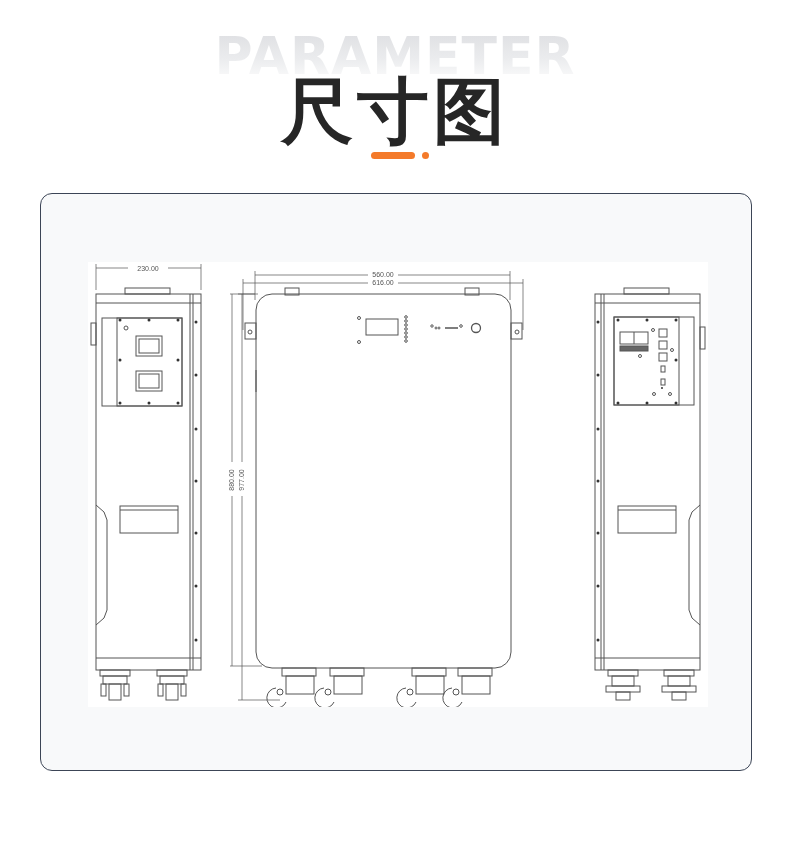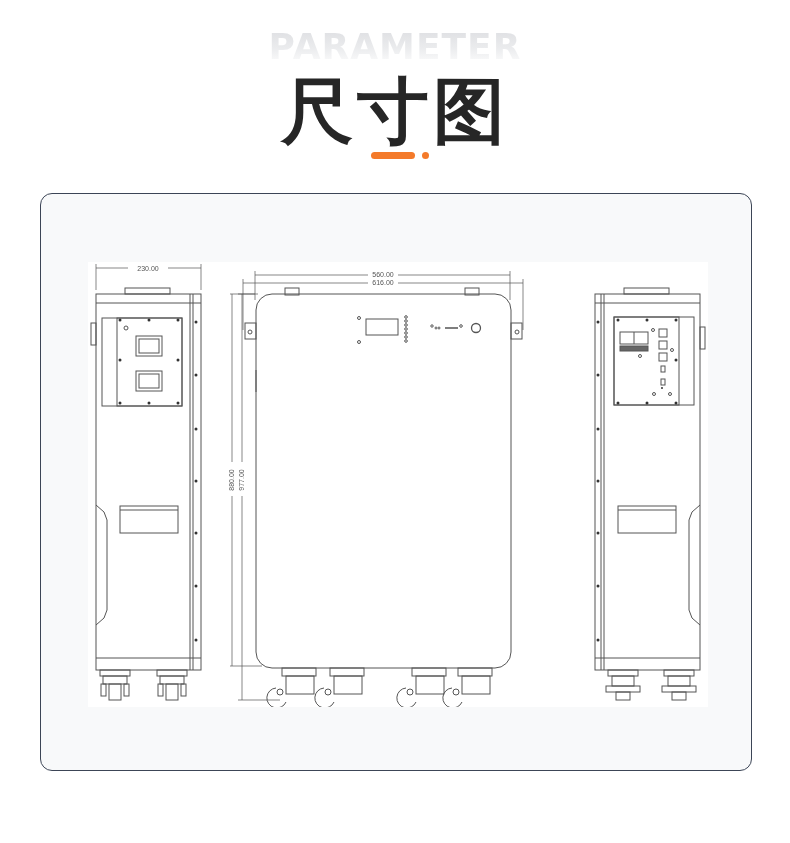--- a/index.html
+++ b/index.html
@@ -2,21 +2,21 @@
 <html><head>
 <meta charset="utf-8">
 <style>
   html, body { margin: 0; padding: 0; }
   body {
     width: 790px; height: 843px; background: #ffffff;
     font-family: "Liberation Sans", sans-serif; position: relative; overflow: hidden;
   }
   .bg-word {
     position: absolute; left: 0; width: 790px; top: 26px; text-align: center;
-    font-family: "DejaVu Sans", sans-serif; font-weight: bold; font-size: 36px;
+    font-family: "DejaVu Sans", sans-serif; font-weight: bold; font-size: 52px;
     letter-spacing: 1px; color: transparent;
     background: linear-gradient(180deg, #dcdde0 0%, #ebecee 55%, #ffffff 100%);
     -webkit-background-clip: text; background-clip: text;
   }
   .title {
     position: absolute; left: 0; width: 790px; top: 64px; text-align: center;
     font-family: "DejaVu Sans", sans-serif; font-weight: bold; font-size: 72px;
     color: #262626; letter-spacing: 4px;
   }
   .accent-bar {

